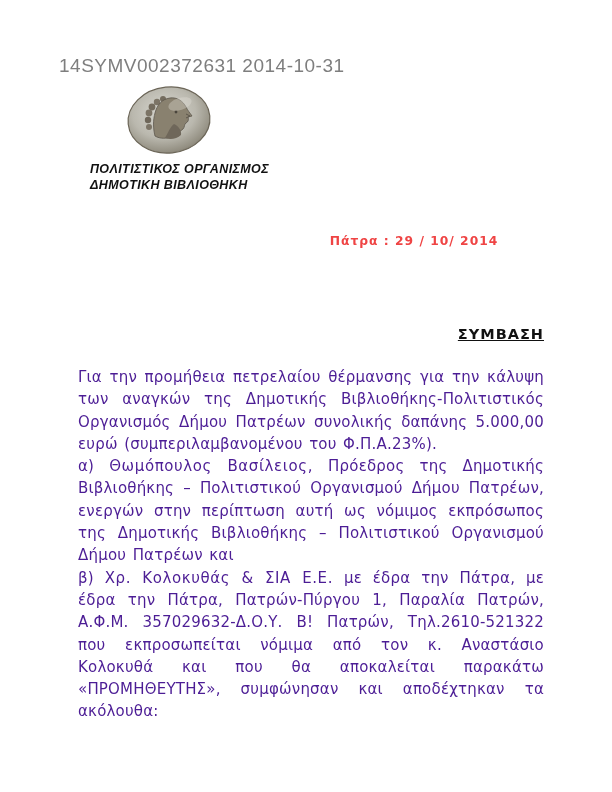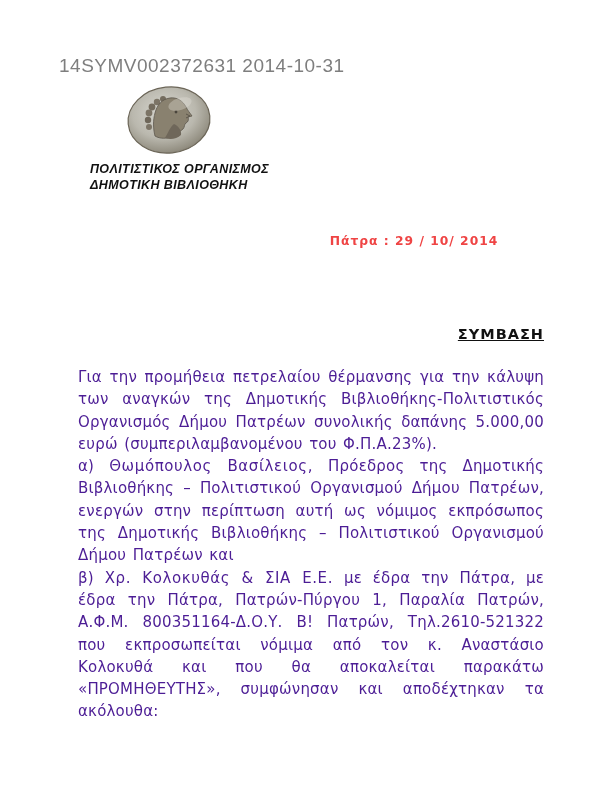--- a/index.html
+++ b/index.html
@@ -136,16 +136,16 @@
 
   <div class="dateblock">
     <div>Πάτρα :  29 / 10/ 2014</div>
   </div>
 
   <h1 class="title">ΣΥΜΒΑΣΗ</h1>
 
   <div class="body-text">
       <p><span>Για την προμήθεια πετρελαίου θέρμανσης για την κάλυψη των αναγκών της Δημοτικής Βιβλιοθήκης-Πολιτιστικός Οργανισμός Δήμου Πατρέων συνολικής δαπάνης 5.000,00 ευρώ (συμπεριλαμβανομένου του Φ.Π.Α.23%).</span></p>
       <p><span>α) </span><span class="seg-bold">Θωμόπουλος Βασίλειος,</span><span> Πρόεδρος της Δημοτικής Βιβλιοθήκης – Πολιτιστικού Οργανισμού Δήμου Πατρέων, ενεργών στην περίπτωση αυτή ως νόμιμος εκπρόσωπος της Δημοτικής Βιβλιοθήκης – Πολιτιστικού Οργανισμού Δήμου Πατρέων  και</span></p>
-      <p><span>β) </span><span class="seg-bold">Χρ. Κολοκυθάς &amp; ΣΙΑ Ε.Ε.</span><span>  με έδρα την Πάτρα, με έδρα την Πάτρα, Πατρών-Πύργου 1, Παραλία Πατρών,  Α.Φ.Μ.  800351164-Δ.Ο.Υ. Β! Πατρών, Τηλ.2610-521322 που εκπροσωπείται νόμιμα από τον κ. Αναστάσιο Κολοκυθά και που θα αποκαλείται παρακάτω «ΠΡΟΜΗΘΕΥΤΗΣ», συμφώνησαν και αποδέχτηκαν τα ακόλουθα:</span></p>
+      <p><span>β) </span><span class="seg-bold">Χρ. Κολοκυθάς &amp; ΣΙΑ Ε.Ε.</span><span>  με έδρα την Πάτρα, με έδρα την Πάτρα, Πατρών-Πύργου 1, Παραλία Πατρών,  Α.Φ.Μ.  357029632-Δ.Ο.Υ. Β! Πατρών, Τηλ.2610-521322 που εκπροσωπείται νόμιμα από τον κ. Αναστάσιο Κολοκυθά και που θα αποκαλείται παρακάτω «ΠΡΟΜΗΘΕΥΤΗΣ», συμφώνησαν και αποδέχτηκαν τα ακόλουθα:</span></p>
     </div>
 
 </div>
 
 </body></html>

